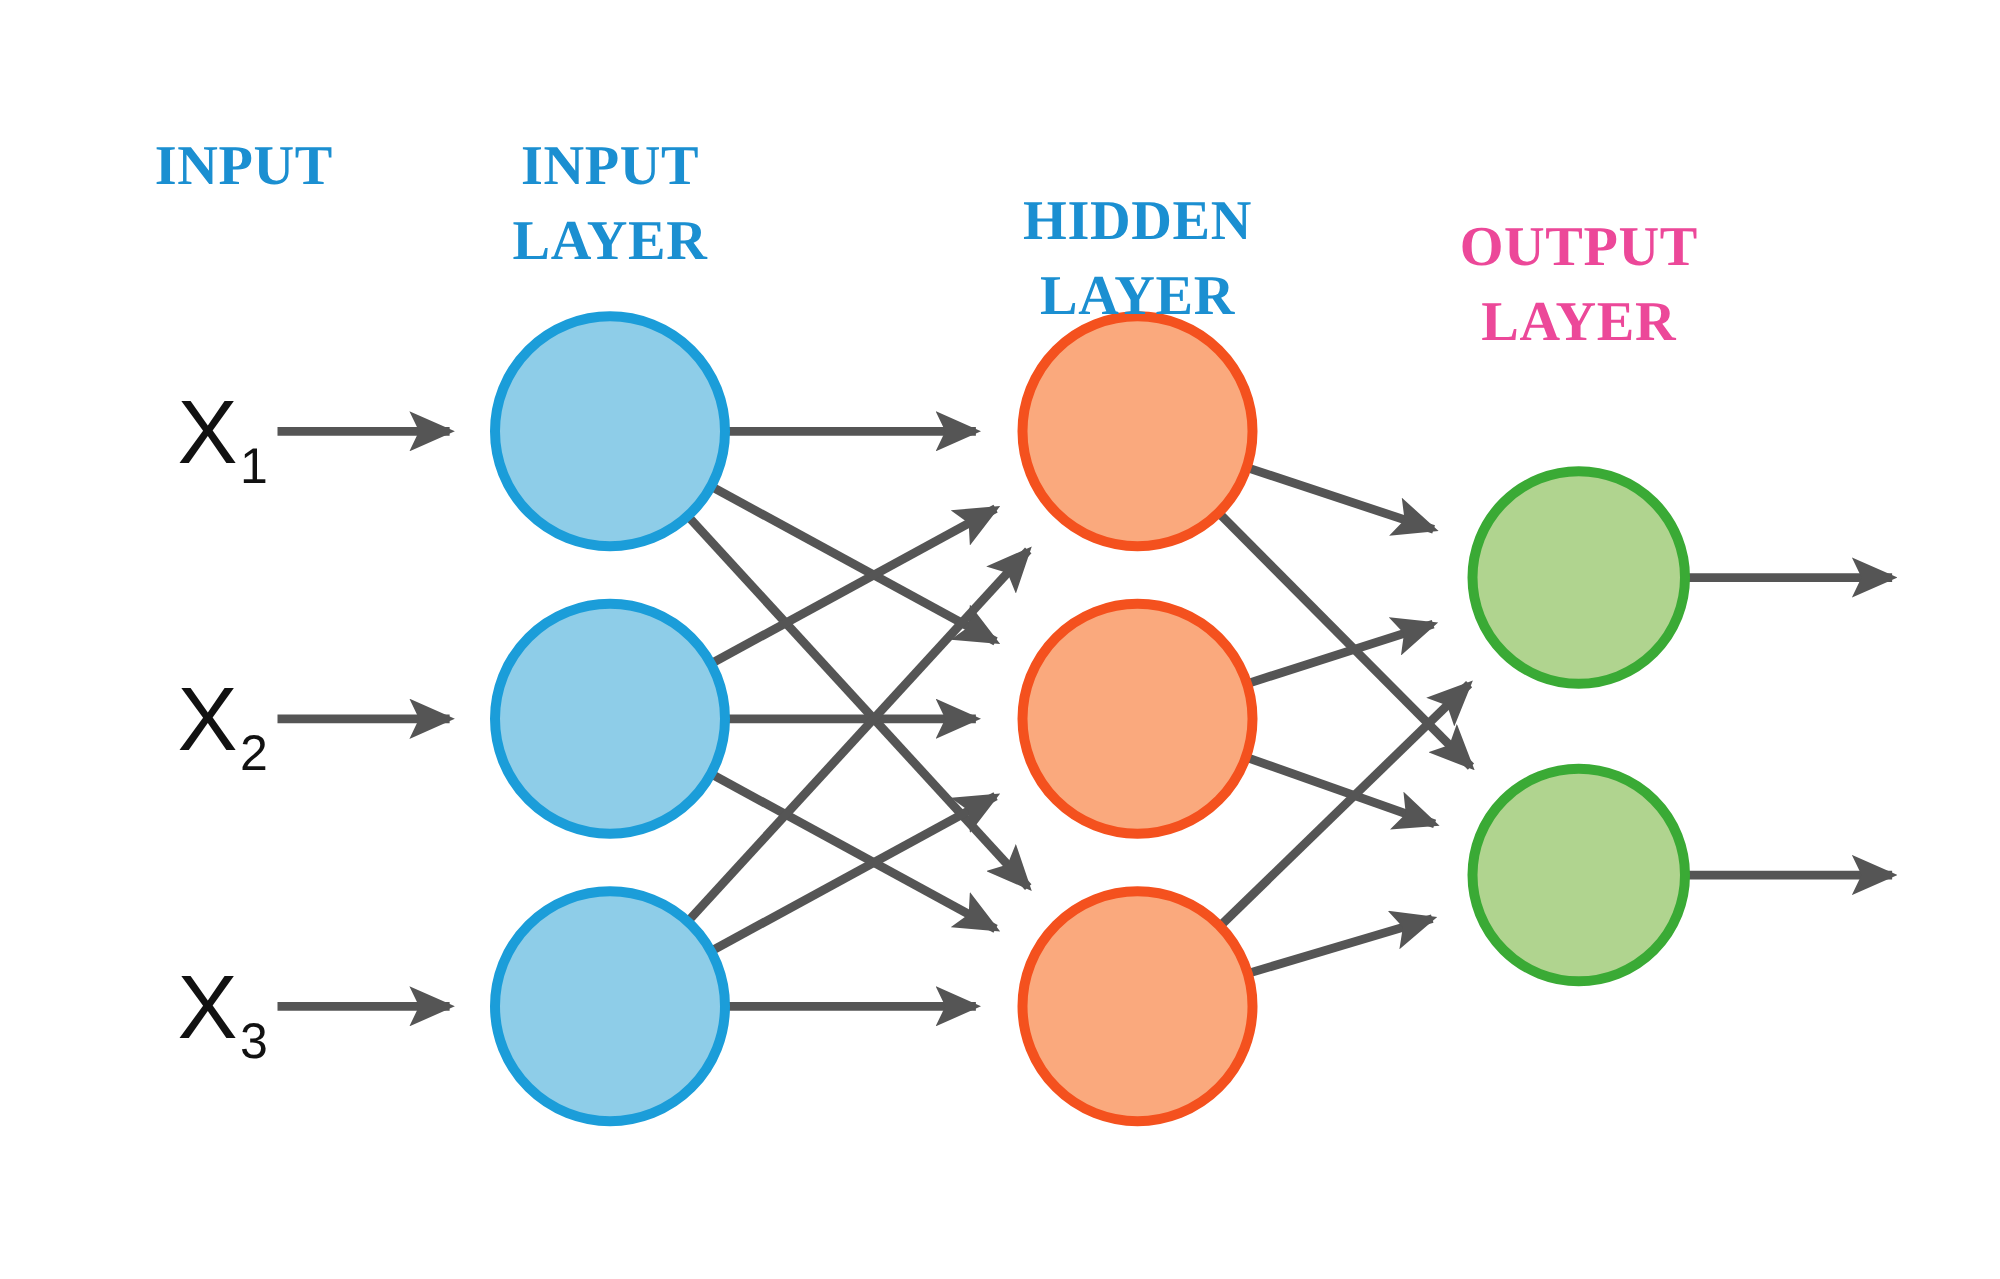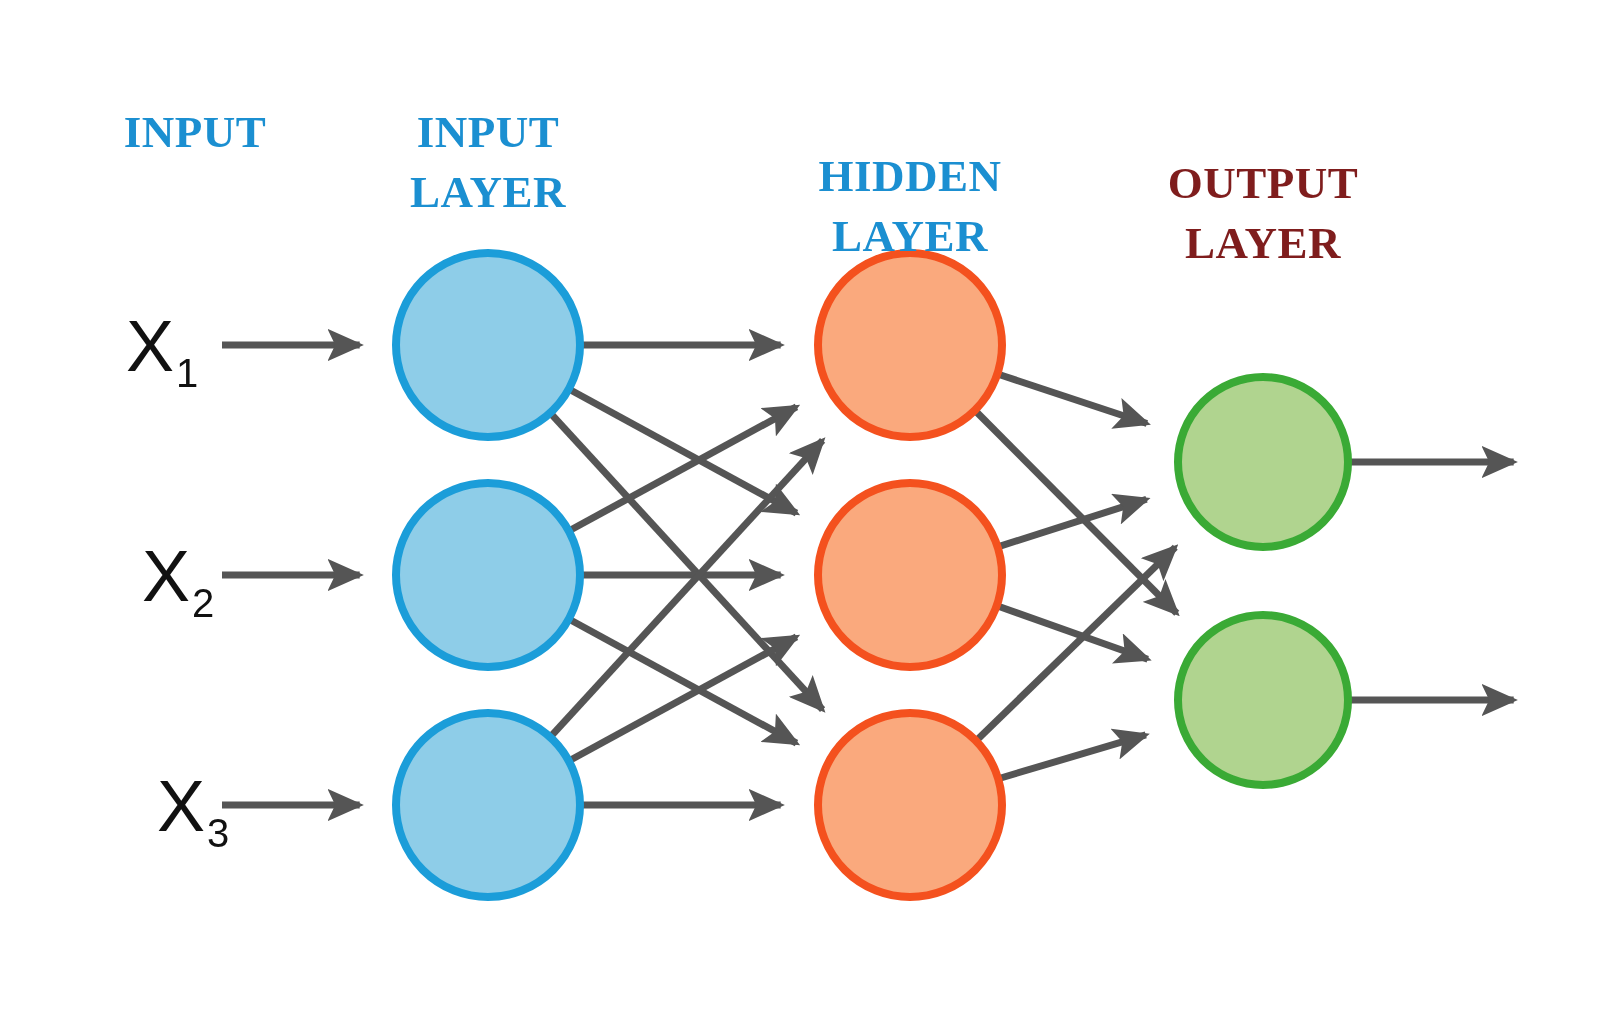--- a/index.html
+++ b/index.html
@@ -107,24 +107,24 @@
         <span class="label-line">INPUT</span>
       </div>
       <div class="layer-label" style="left: 388px; top: 103px; width: 200px; color: rgb(27, 143, 209);">
         <span class="label-line">INPUT</span>
         <span class="label-line">LAYER</span>
       </div>
       <div class="layer-label" style="left: 795px; top: 103px; width: 230px; color: rgb(27, 143, 209); margin-top: 44px;">
         <span class="label-line">HIDDEN</span>
         <span class="label-line">LAYER</span>
       </div>
-      <div class="layer-label" style="left: 1148px; top: 154px; width: 230px; color: #7f1d1d;">
+      <div class="layer-label" style="left: 1148px; top: 168px; width: 230px; color: #ec4899;">
         <span class="label-line">OUTPUT</span>
         <span class="label-line">LAYER</span>
       </div>
     </div>
   <div id="inputs-layer">
-      <div class="input-value" style="left: 126px; top: 310px; color: rgb(17, 17, 17);"><span>X</span><span class="sub">1</span></div>
+      <div class="input-value" style="left: 142px; top: 310px; color: rgb(17, 17, 17);"><span>X</span><span class="sub">1</span></div>
       <div class="input-value" style="left: 142px; top: 540px; color: rgb(17, 17, 17);"><span>X</span><span class="sub">2</span></div>
-      <div class="input-value" style="left: 142px; top: 770px; color: rgb(17, 17, 17); margin-left: 15px;"><span>X</span><span class="sub">3</span></div>
+      <div class="input-value" style="left: 142px; top: 770px; color: rgb(17, 17, 17);"><span>X</span><span class="sub">3</span></div>
     </div>
 
 </div>
 
 </body></html>

